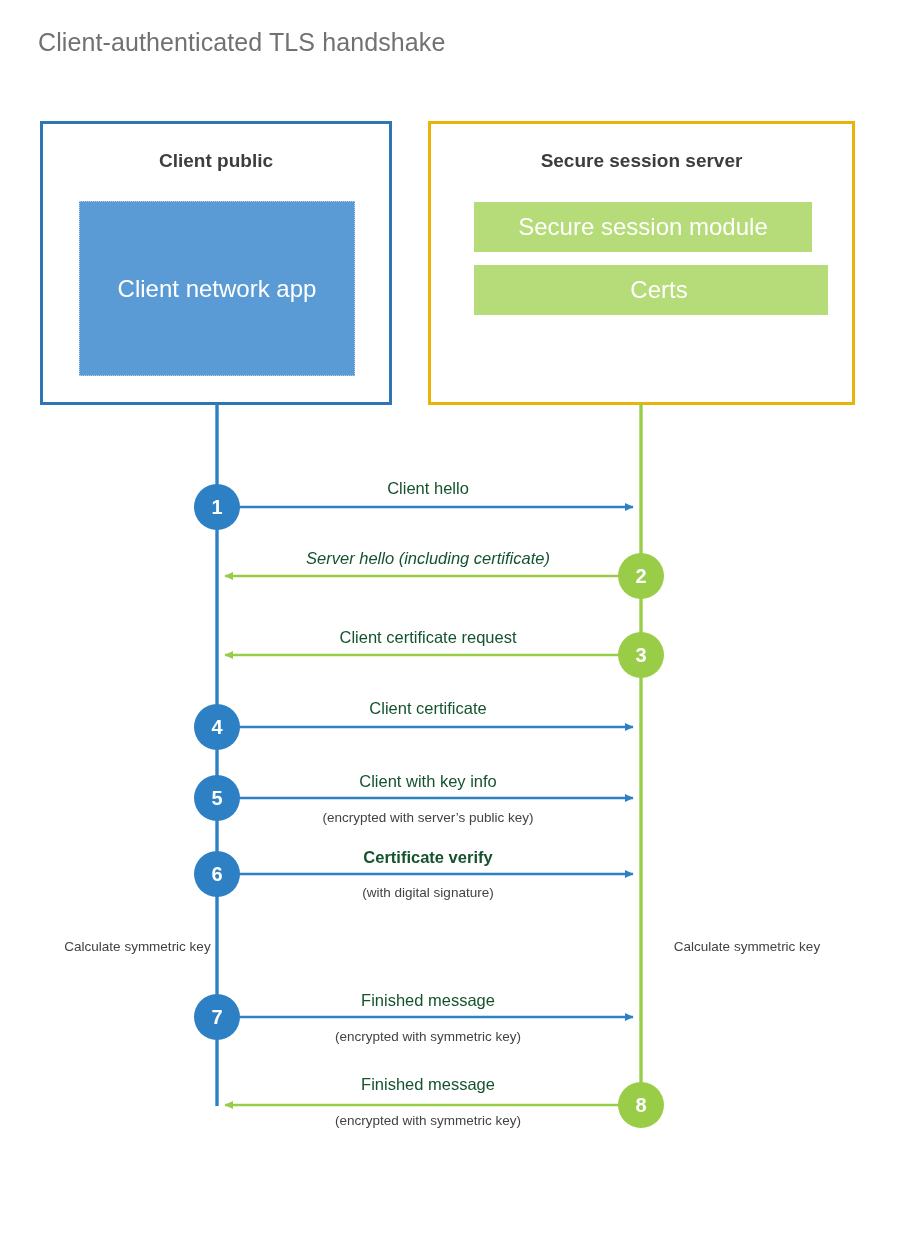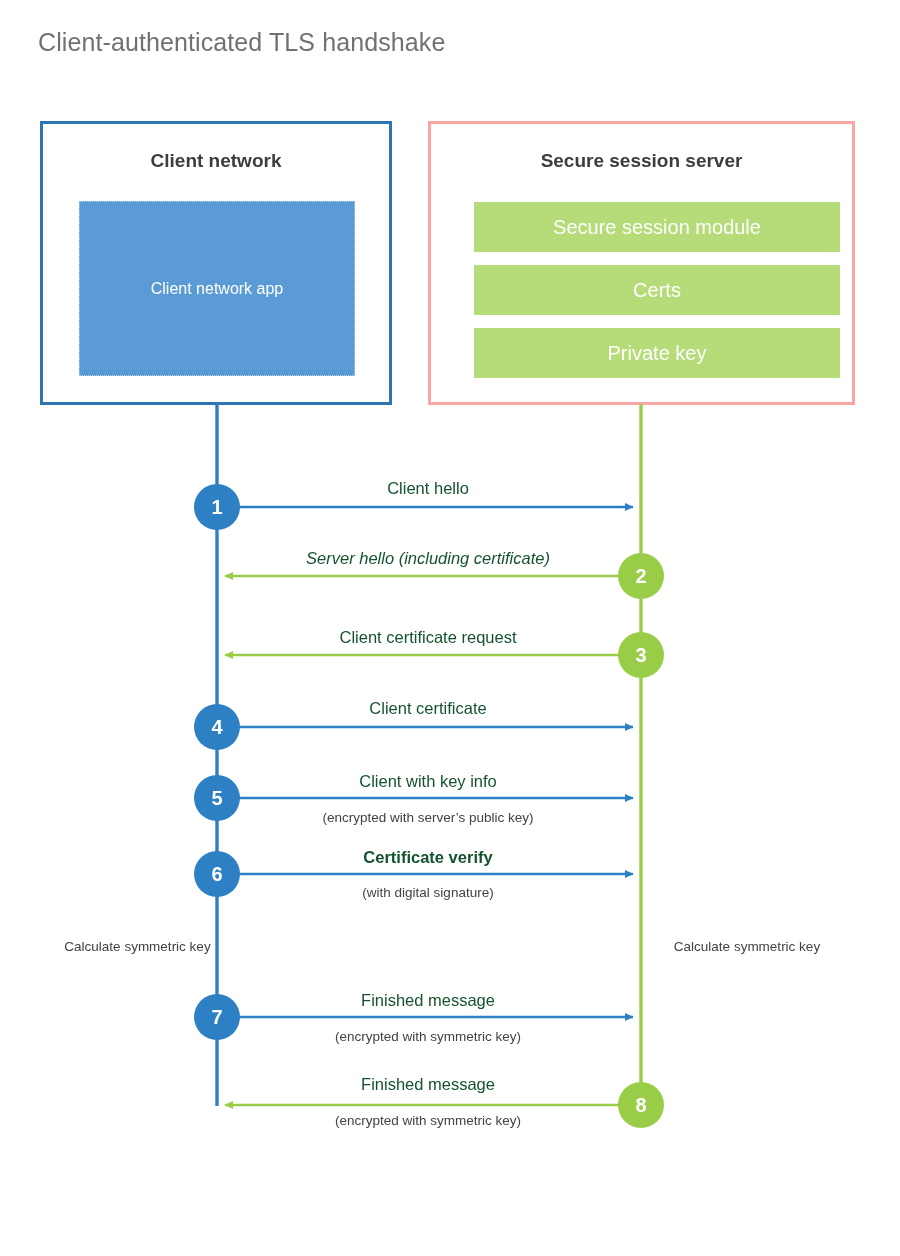--- a/index.html
+++ b/index.html
@@ -45,21 +45,21 @@
     top: 121px;
     width: 352px;
     height: 284px;
     border: 3px solid #2e75b6;
   }
   .party-box.server {
     left: 428px;
     top: 121px;
     width: 427px;
     height: 284px;
-    border: 3px solid #fca5a5;
+    border: 3px solid #eab308;
   }
   .party-title {
     position: absolute;
     left: 0;
     right: 0;
     top: 26px;
     text-align: center;
     font-size: 19px;
     font-weight: bold;
     color: #3b3d3f;
@@ -72,40 +72,40 @@
     width: 276px;
     height: 175px;
     background: #5b9bd5;
     border: 1px dotted #b8cfe6;
     box-sizing: border-box;
     display: flex;
     align-items: center;
     justify-content: center;
     text-align: center;
     color: #ffffff;
-    font-size: 16px;
+    font-size: 24px;
     line-height: 1.33;
     padding: 0 18px;
     box-sizing: border-box;
   }
 
   .server-bar {
     position: absolute;
     left: 43px;
-    width: 366px;
+    width: 338px;
     height: 50px;
     background: #b5dc78;
     display: flex;
     align-items: center;
     justify-content: center;
     color: #ffffff;
-    font-size: 20px;
+    font-size: 24px;
   }
   .server-bar.b0 { top: 78px; }
-  .server-bar.b1 { top: 141px; }
+  .server-bar.b1 { top: 141px; padding-left: 16px; }
   .server-bar.b2 { top: 204px; }
 
   
   #seq {
     position: absolute;
     left: 0;
     top: 0;
     width: 900px;
     height: 1256px;
   }
@@ -156,29 +156,28 @@
   .side-note.right { text-align: left; }
 </style>
 </head>
 <body>
 
 <div id="stage">
 
   <div class="page-title">Client-authenticated TLS handshake</div>
 
   <div class="party-box client">
-    <div class="party-title">Client network</div>
+    <div class="party-title">Client public</div>
     <div class="client-app">Client network app</div>
   </div>
 
   <div class="party-box server">
     <div class="party-title">Secure session server</div>
     <div class="server-bar b0">Secure session module</div>
     <div class="server-bar b1">Certs</div>
-    <div class="server-bar b2">Private key</div>
   </div>
 
   <svg id="seq" viewBox="0 0 900 1256">
     <defs>
       <marker id="arrowBlue" markerWidth="9" markerHeight="9" refX="8" refY="4.5" orient="auto" markerUnits="userSpaceOnUse">
         <path d="M0,0.6 L8.6,4.5 L0,8.4 z" fill="#2e80c4"></path>
       </marker>
       <marker id="arrowGreen" markerWidth="9" markerHeight="9" refX="8" refY="4.5" orient="auto" markerUnits="userSpaceOnUse">
         <path d="M0,0.6 L8.6,4.5 L0,8.4 z" fill="#9acd47"></path>
       </marker>

